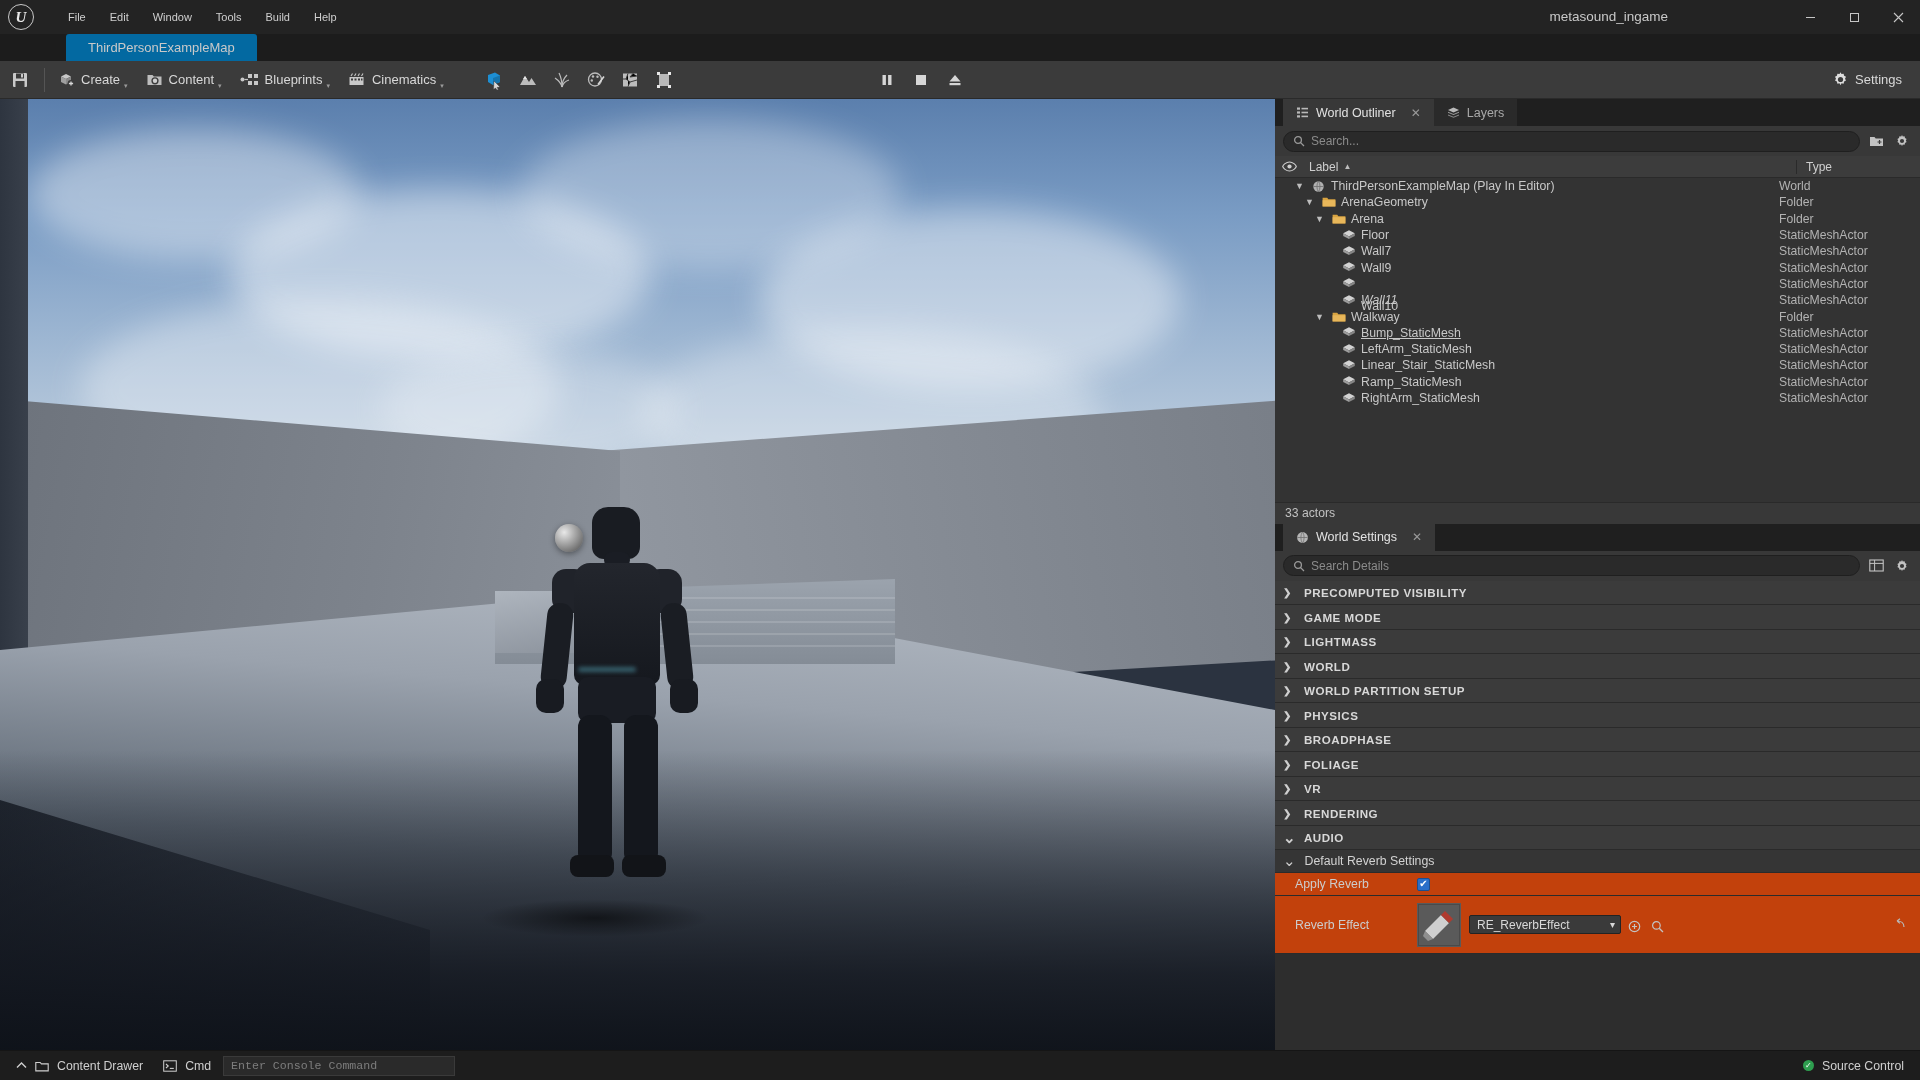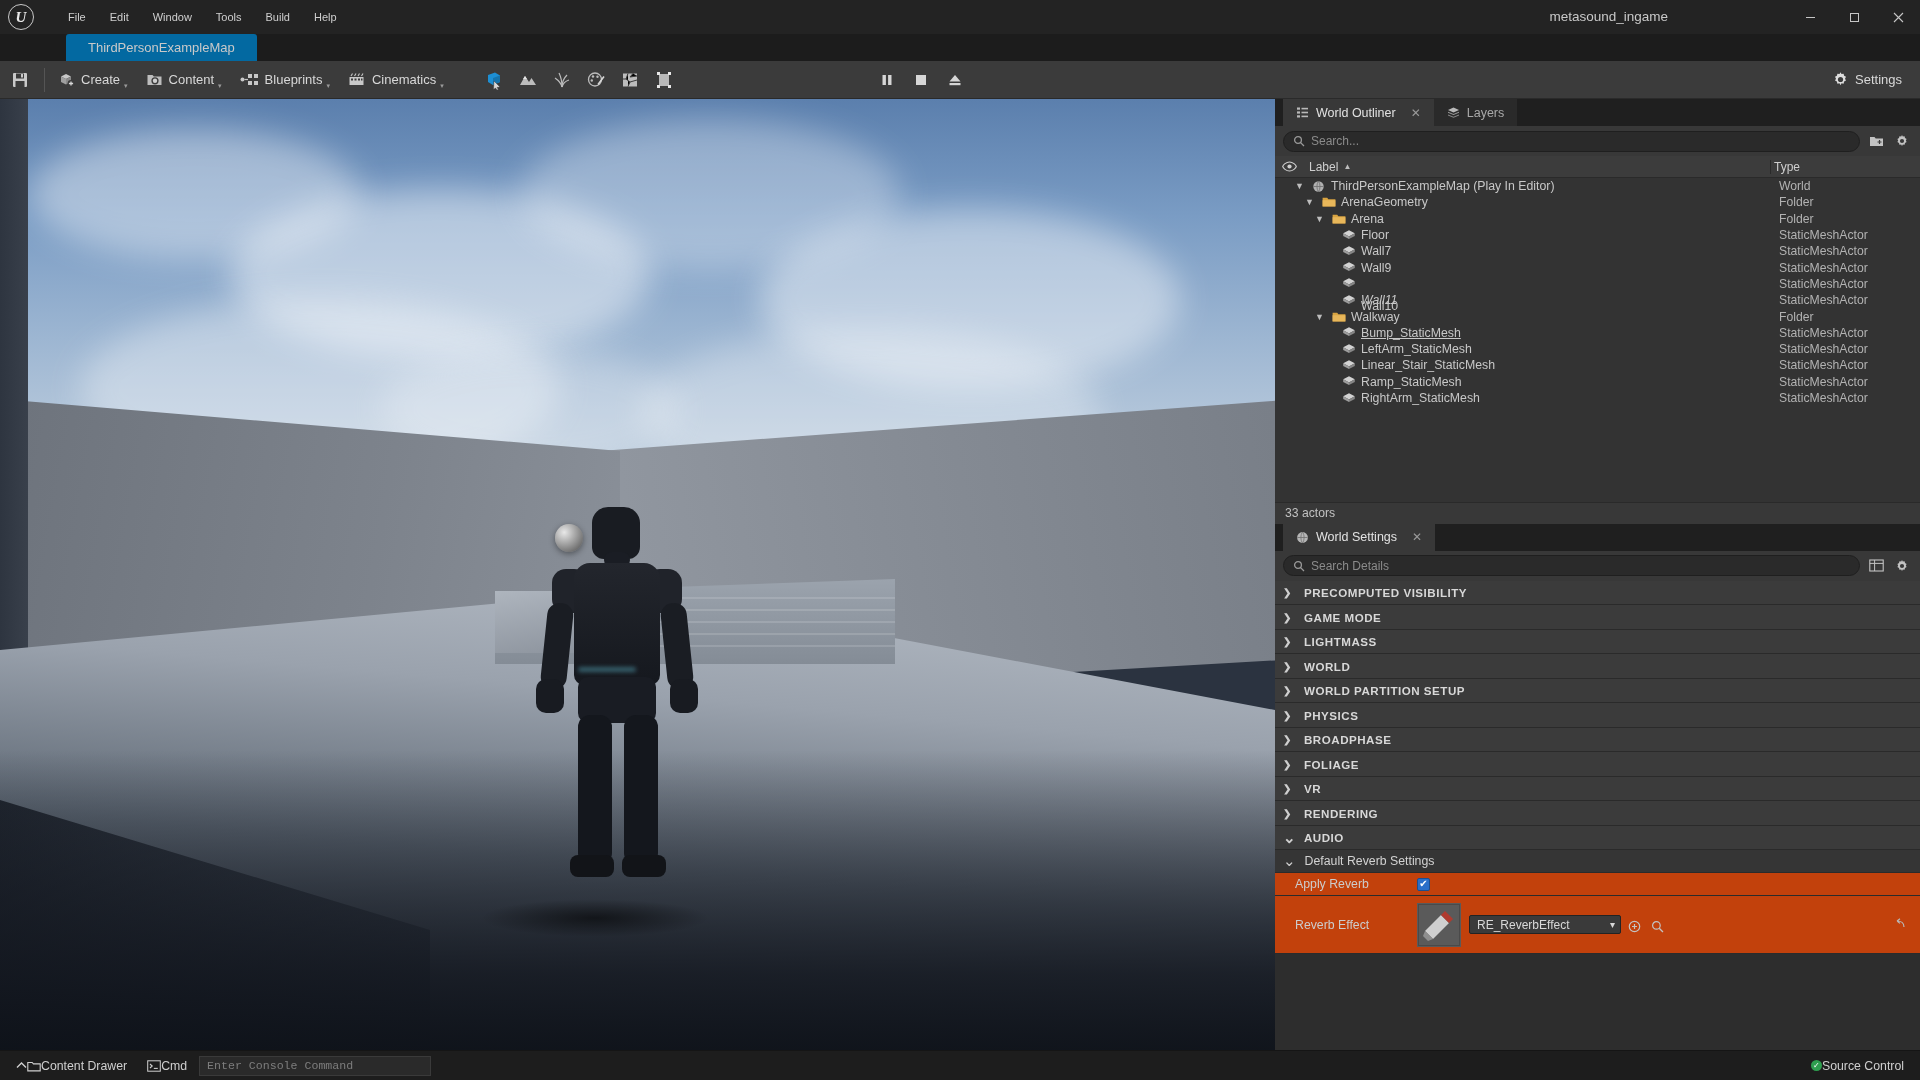--- a/index.html
+++ b/index.html
@@ -202,21 +202,21 @@
     color:#8b8b8b; font-size:12px;
   }
   .sq-btn { width:20px; height:20px; display:flex; align-items:center; justify-content:center; }
 
   .col-head {
     height:22px; background:#3c3c3c; display:flex; align-items:center;
     border-bottom:1px solid #2a2a2a; flex:0 0 22px; font-size:12px; color:#cfcfcf;
   }
   .ch-eye { width:28px; display:flex; align-items:center; justify-content:center; }
   .ch-label { flex:1 1 auto; display:flex; align-items:center; gap:5px; padding-left:6px; }
-  .ch-type { width:150px; padding-left:3px; border-left:1px solid #2a2a2a; }
+  .ch-type { width:124px; padding-left:9px; border-left:1px solid #2a2a2a; }
 
   .outliner-body {
     flex:1 1 auto; overflow:hidden; background:#333333; position:relative;
   }
   .orow {
     height:16.3px; display:flex; align-items:center; font-size:12.3px; color:#c8c8c8;
   }
   .orow .lbl { flex:1 1 auto; display:flex; align-items:center; gap:5px; min-width:0; }
   .orow .typ { width:150px; padding-left:9px; color:#b2b2b2; font-size:12.2px; white-space:nowrap; }
   .tw { width:13px; display:flex; align-items:center; justify-content:center; color:#bdbdbd; font-size:9px; }
@@ -268,21 +268,21 @@
   .mini-btns { display:flex; align-items:center; gap:8px; margin-top:3px; }
   .mini-btn { width:15px; height:15px; display:flex; align-items:center; justify-content:center; }
   .reset { margin-left:auto; margin-right:14px; color:#b8b8b8; font-size:14px; }
 
   
   .statusbar {
     height:30px; background:#1d1d1d; display:flex; align-items:center;
     flex:0 0 30px; border-top:1px solid #151515; padding:0 8px; gap:4px;
   }
   .sb-btn {
-    height:22px; display:flex; align-items:center; gap:0; padding:0 8px;
+    height:22px; display:flex; align-items:center; gap:8px; padding:0 8px;
     font-size:12.3px; color:#cfcfcf;
   }
   .cmd-input {
     width:232px; height:20px; background:#2a2a2a; border:1px solid #3a3a3a;
     font-size:11.6px; color:#7d7d7d; display:flex; align-items:center; padding:0 7px;
     font-family:"Liberation Mono", monospace;
   }
   .sb-right { margin-left:auto; display:flex; align-items:center; gap:6px; }
   .dot-ok { width:11px; height:11px; border-radius:50%; background:#2e9e4f;
             display:flex; align-items:center; justify-content:center; color:#fff; font-size:8px;}

